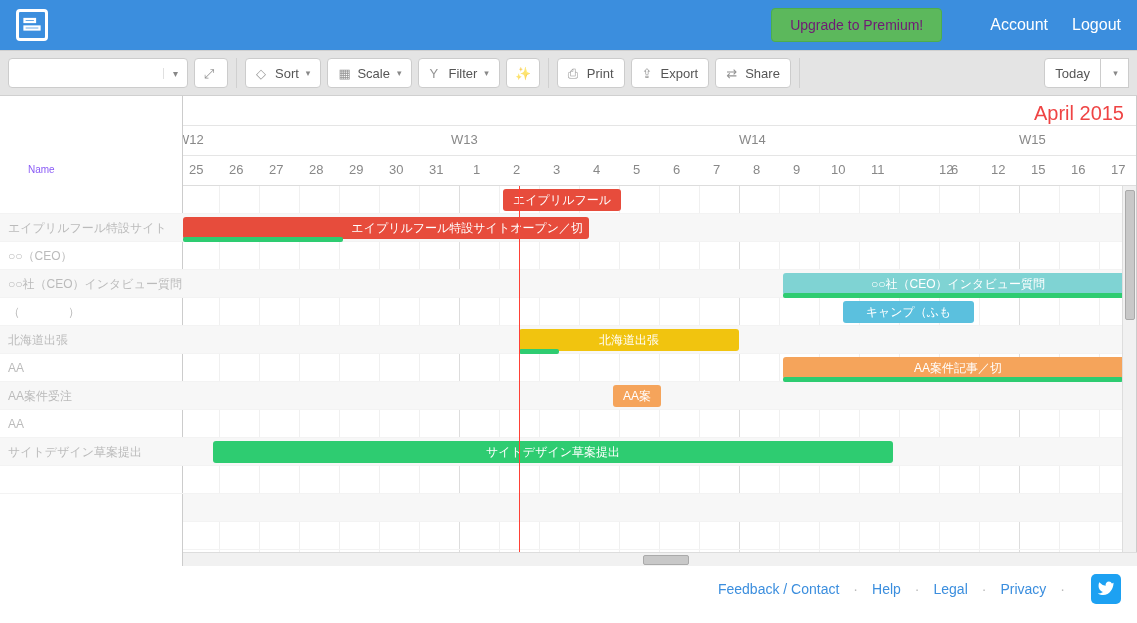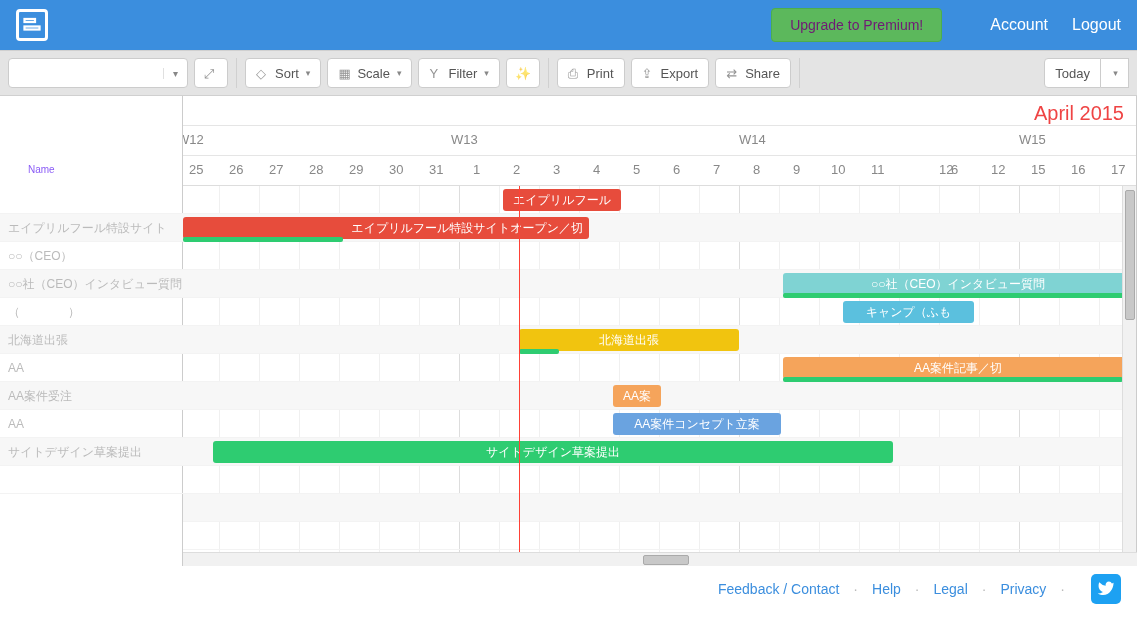--- a/index.html
+++ b/index.html
@@ -236,21 +236,20 @@
         <div class="bar" style="top: 31px; left: 0px; width: 406px; background: rgb(231, 76, 60); text-align: right;">エイプリルフール特設サイトオープン／切</div>
         <div class="bar-progress" style="top: 51px; left: 0px; width: 160px; background: rgb(46, 204, 113);"></div>
         <div class="bar" style="top: 87px; left: 600px; width: 350px; background: rgb(127, 211, 211);">○○社（CEO）インタビュー質問</div>
         <div class="bar-progress" style="top: 107px; left: 600px; width: 350px; background: rgb(46, 204, 113);"></div>
         <div class="bar" style="top: 115px; left: 660px; width: 131px; background: rgb(91, 192, 222);">キャンプ（ふも</div>
         <div class="bar" style="top: 143px; left: 336px; width: 220px; background: rgb(241, 196, 15);">北海道出張</div>
         <div class="bar-progress" style="top: 163px; left: 336px; width: 40px; background: rgb(46, 204, 113);"></div>
         <div class="bar" style="top: 171px; left: 600px; width: 350px; background: rgb(245, 164, 91);">AA案件記事／切</div>
         <div class="bar-progress" style="top: 191px; left: 600px; width: 340px; background: rgb(46, 204, 113);"></div>
         <div class="bar" style="top: 199px; left: 430px; width: 48px; background: rgb(245, 164, 91);">AA案</div>
-        <div class="bar" style="top: 227px; left: 430px; width: 168px; background: rgb(106, 163, 224);">AA案件コンセプト立案</div>
         <div class="bar" style="top: 255px; left: 30px; width: 680px; background: rgb(46, 204, 113);">サイトデザイン草案提出</div>
       </div>
     <div class="today-line" id="today-line" style="left: 336px; top: 90px;"></div>
     <div class="vscroll">
         <div class="thumb"></div>
       </div>
   </div>
   <div class="hscroll">
       <div class="thumb"></div>
     </div>

